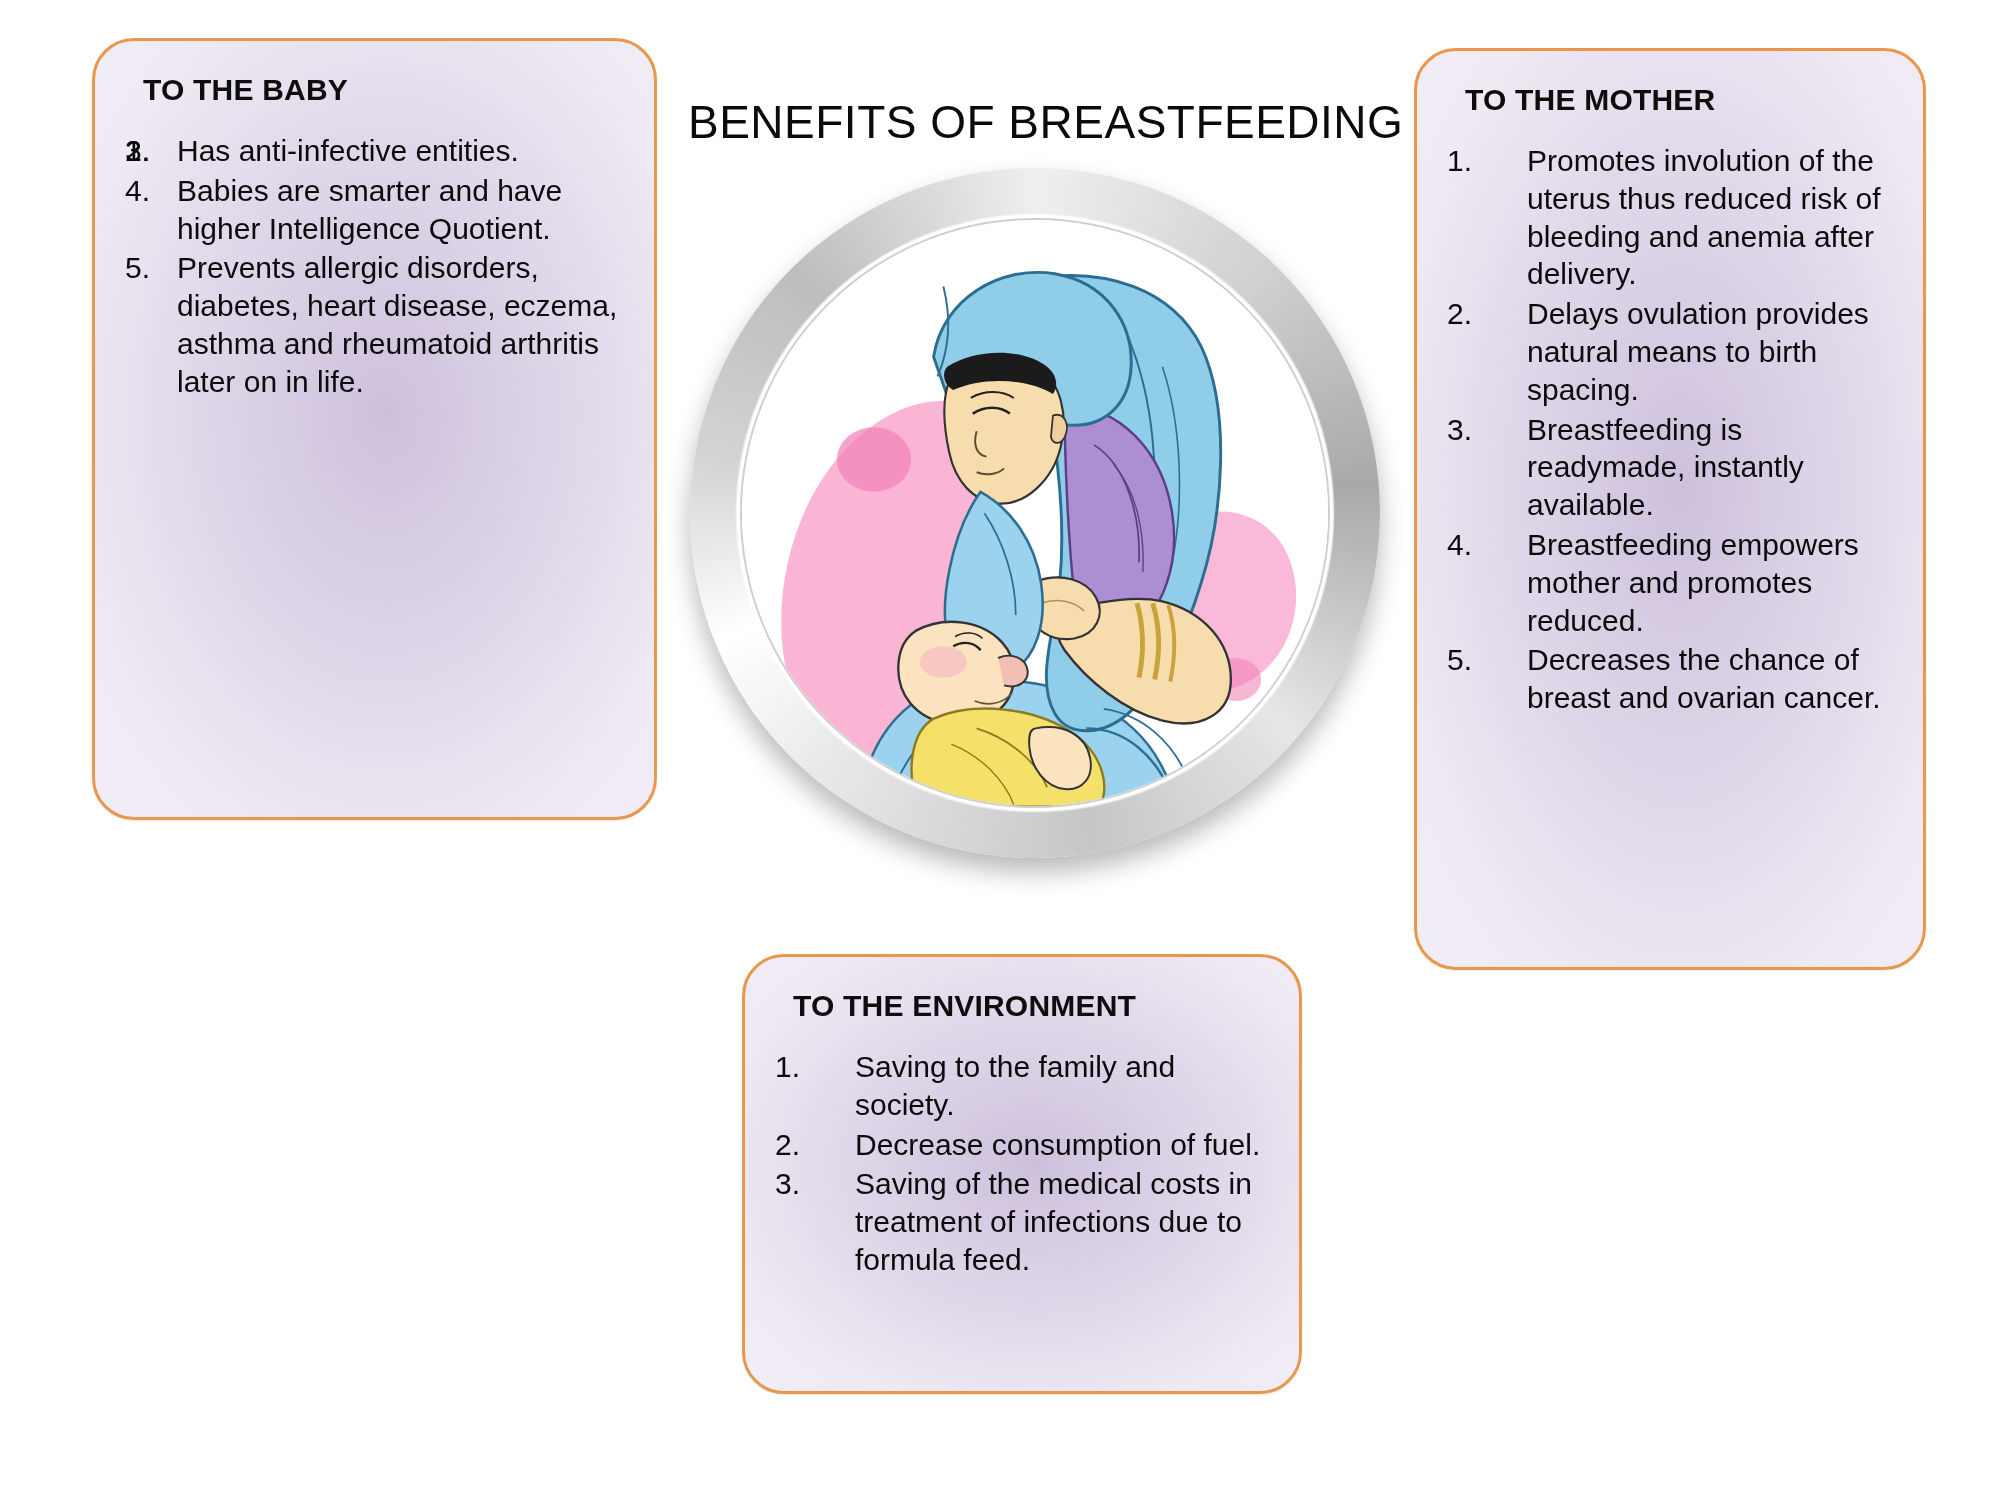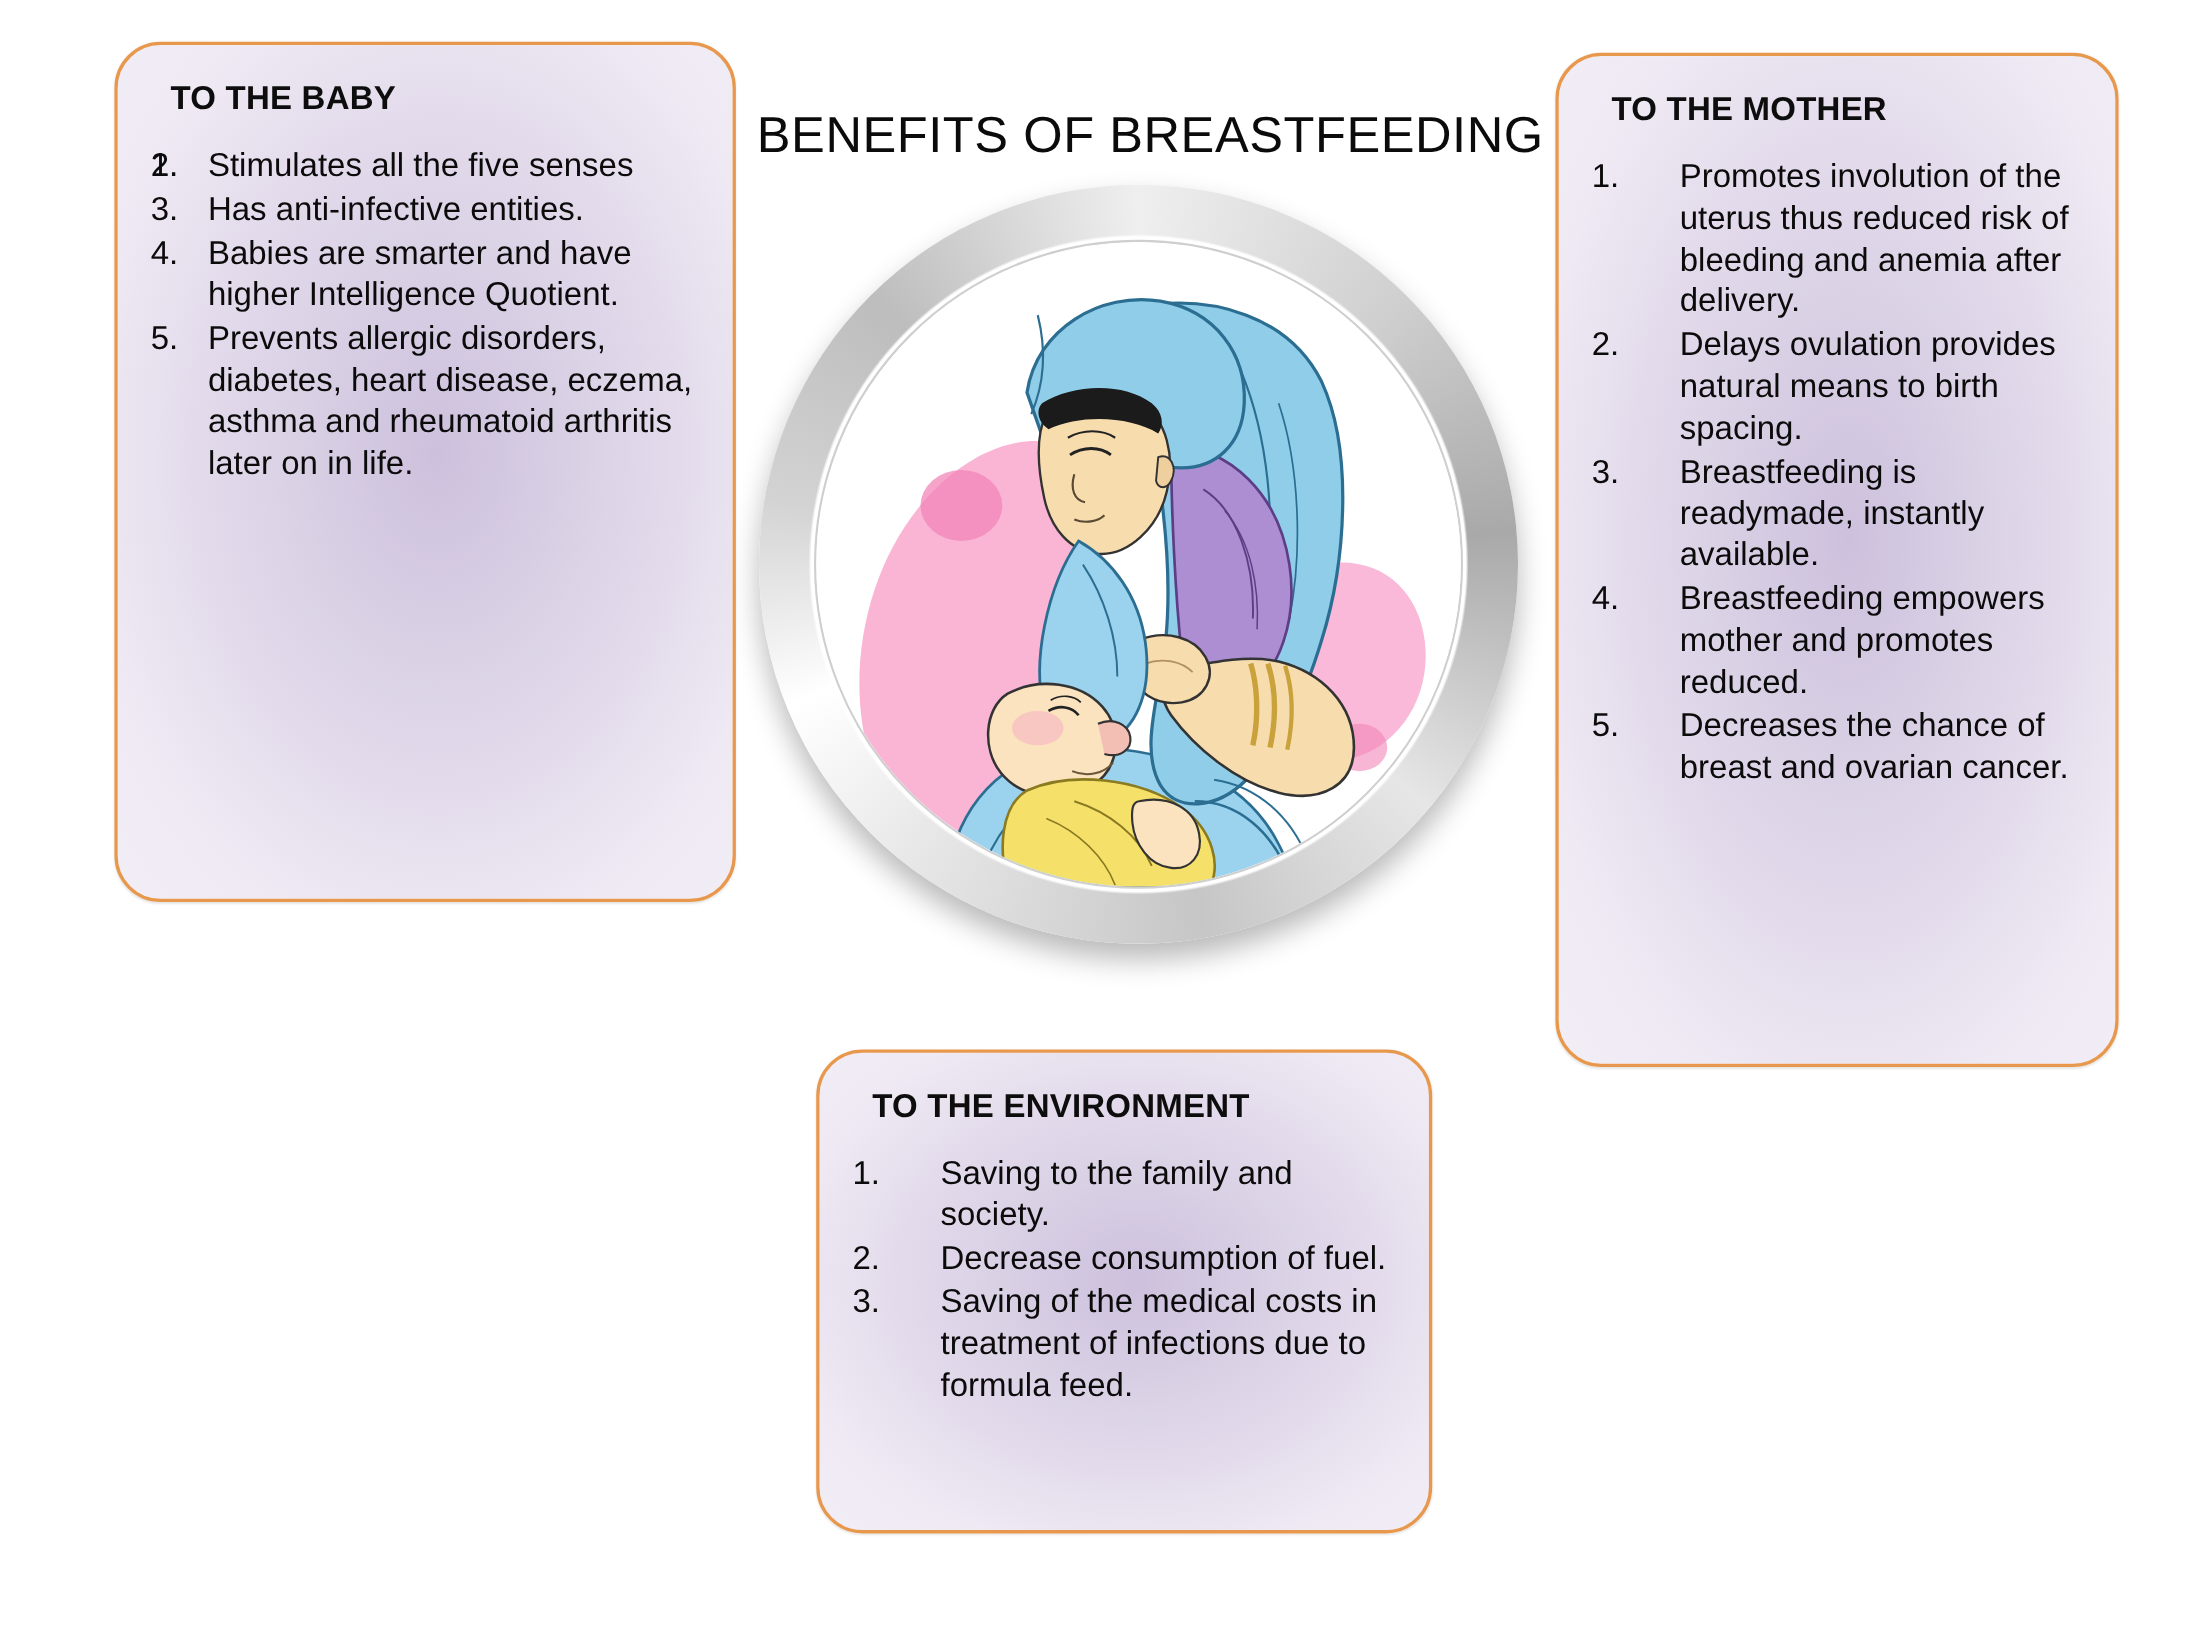--- a/index.html
+++ b/index.html
@@ -67,21 +67,21 @@
 
   
   .gutter-tight > li { padding-left: 52px; }
   .gutter-tight > li .num { width: 52px; }
   
   .gutter-wide > li { padding-left: 80px; }
   .gutter-wide > li .num { width: 80px; }
 
   
   #box-baby {
-    left: 104px;
+    left: 92px;
     top: 38px;
     width: 565px;
     height: 782px;
   }
   #box-mother {
     left: 1414px;
     top: 48px;
     width: 512px;
     height: 922px;
   }
@@ -222,21 +222,20 @@
 </div>
 
 <div class="info-box" id="box-baby">
   <div class="box-title">TO THE BABY</div>
   <ol class="benefit-list gutter-tight">
     <li>
       <span class="num">1.</span>
     </li>
     <li>
       <span class="num">2.</span>
-      <span class="txt">Stimulates all the five senses</span>
     </li>
     <li>
       <span class="num">3.</span>
       <span class="txt">Has anti-infective entities.</span>
     </li>
     <li>
       <span class="num">4.</span>
       <span class="txt">Babies are smarter and have higher Intelligence Quotient.</span>
     </li>
     <li>

